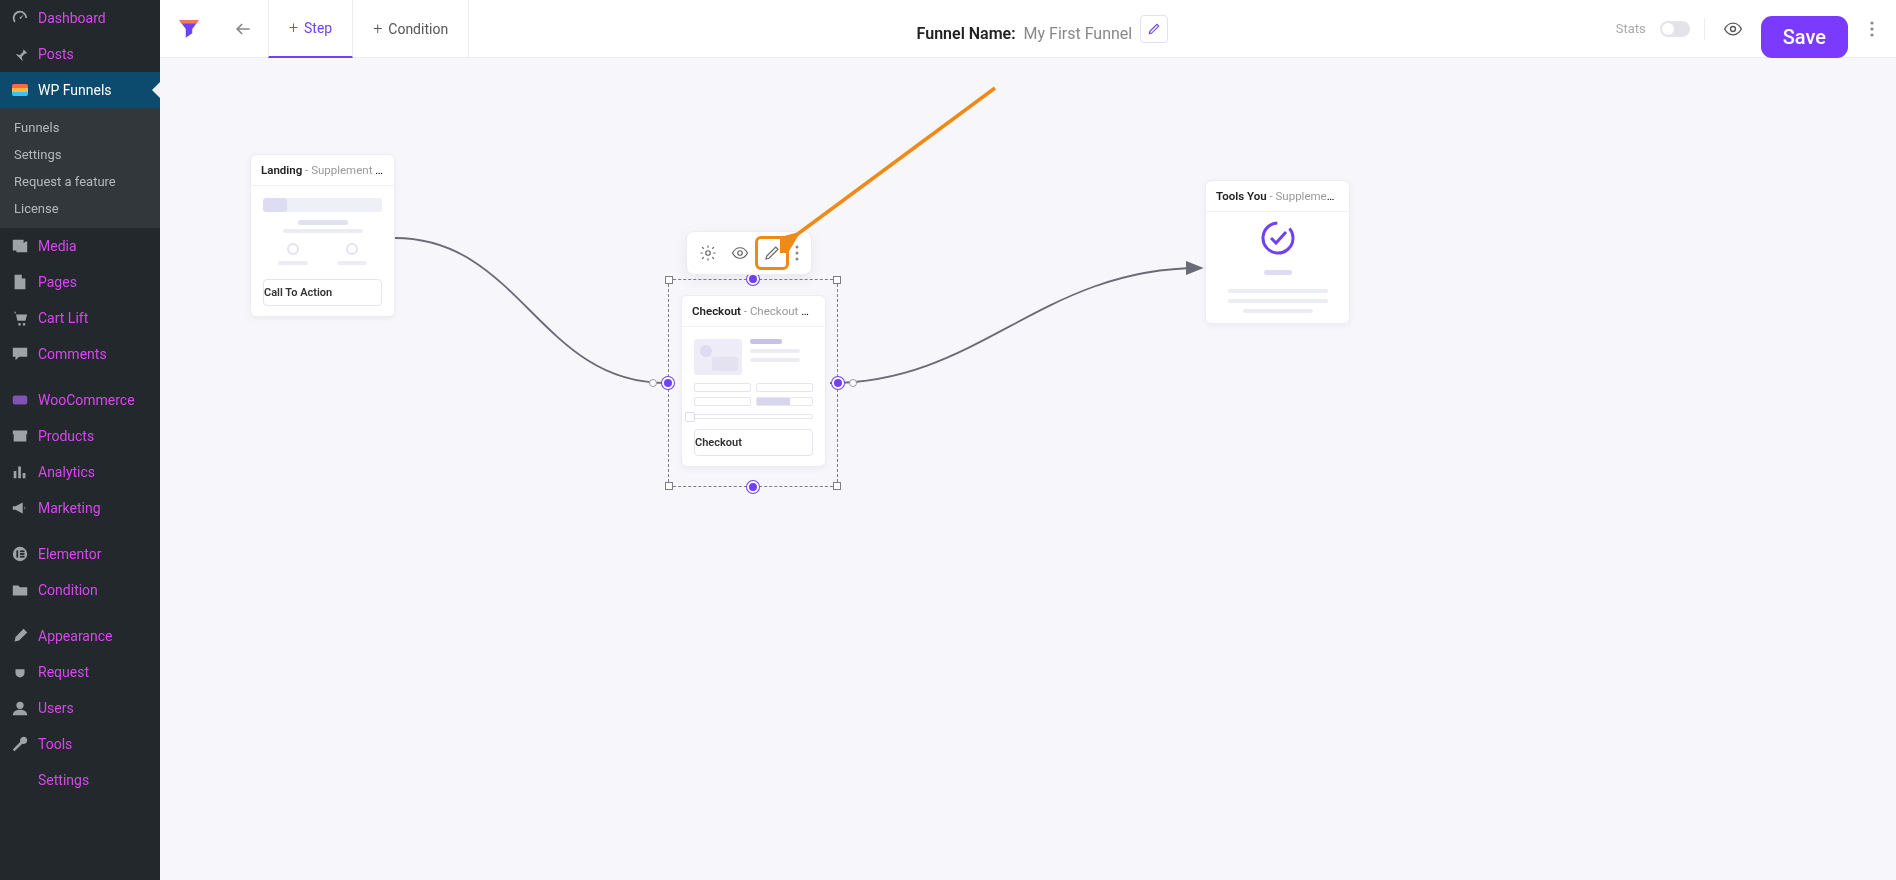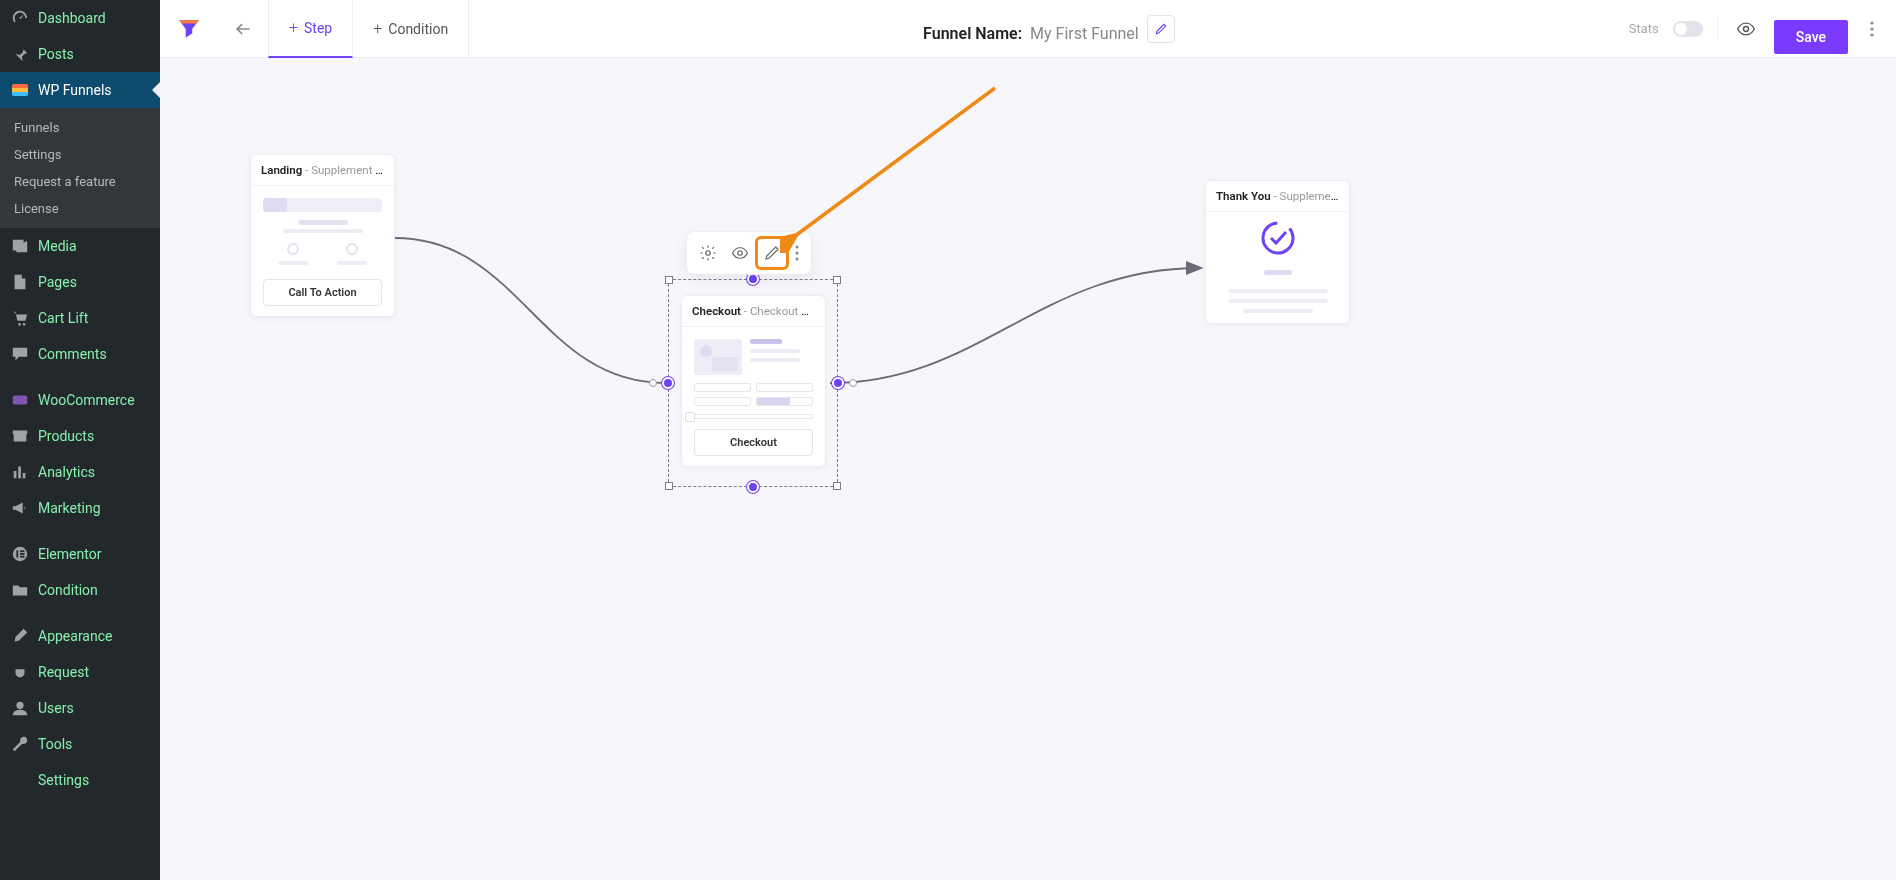--- a/index.html
+++ b/index.html
@@ -1,20 +1,20 @@
 <!DOCTYPE html>
 <html><head>
 <meta charset="utf-8">
 <style>
   * { box-sizing: border-box; margin: 0; padding: 0; font-family: -apple-system, BlinkMacSystemFont, "Segoe UI", Roboto, sans-serif; }
   body { display: flex; height: 100vh; overflow: hidden; background: #f0f0f1; }
 
   
   .wp-sidebar { width: 160px; background: #23282d; color: #eee; font-size: 14px; overflow-y: auto; flex-shrink: 0; }
-  .wp-item { display: flex; align-items: center; gap: 8px; padding: 8px 10px; color: #86efac; cursor: pointer; }
+  .wp-item { display: flex; align-items: center; gap: 8px; padding: 8px 10px; color: #d946ef; cursor: pointer; }
   .wp-item .dashicon { width: 20px; height: 20px; display: flex; align-items: center; justify-content: center; fill: #9ea3a8; color:#9ea3a8; }
   .wp-item span.label { flex: 1; white-space: nowrap; }
   .wp-item.active { background: #0c4a6e; color: #fff; position: relative; }
   .wp-item.active .dashicon { fill: #fff; color:#fff; }
   .wp-item.active::after { content:""; position:absolute; right:-0px; top:50%; transform:translateY(-50%); border:8px solid transparent; border-right-color:#f0f0f1; }
   .wp-sub { background: #32373c; padding: 6px 0; }
   .wp-sub .sub-item { padding: 6px 14px; font-size: 13px; color: #b4b9be; cursor: pointer; }
   .wp-group-gap { height: 10px; }
 
   
@@ -30,34 +30,34 @@
   .tb-cond { color:#555; border-left:none; }
   .tb-center { flex:1; display:flex; align-items:flex-end; justify-content:center; gap:8px; font-size:16px; }
   .tb-center .fname-label { font-weight:600; color:#222; }
   .tb-center .fname-val { color:#888; }
   .tb-edit { width:28px; height:28px; border:1px solid #e2e2ee; border-radius:4px; display:flex; align-items:center; justify-content:center; cursor:pointer; }
   .tb-right { display:flex; align-items:center; gap:14px; }
   .stats-label { color:#aaa; font-size:13px; }
   .toggle { width:30px; height:16px; border-radius:16px; background:#e3e3ea; position:relative; cursor:pointer; }
   .toggle::after { content:""; width:12px; height:12px; background:#fff; border-radius:50%; position:absolute; top:2px; left:2px; }
   .eye-btn { width:28px; height:28px; display:flex; align-items:center; justify-content:center; cursor:pointer; }
-  .save-btn { background:#7a3bff; color:#fff; border:none; border-radius:2px; padding:9px 22px; font-size:14px; font-weight:500; cursor:pointer;margin-top:17px; }
+  .save-btn { background:#7a3bff; color:#fff; border:none; border-radius:11px; padding:9px 22px; font-size:20px; font-weight:500; cursor:pointer;margin-top:17px; }
   .kebab { width:20px; height:28px; display:flex; align-items:center; justify-content:center; cursor:pointer; }
 
   
   .canvas { flex:1; position:relative; background:#f7f7fb; }
   .canvas svg.edges { position:absolute; inset:0; width:100%; height:100%; pointer-events:none; }
 
   
   .step-card { position:absolute; width:145px; background:#fff; border:1px solid #ececf2; border-radius:6px; box-shadow:0 2px 6px rgba(40,40,80,0.06); }
   .step-header { padding:8px 10px; font-size:11.5px; border-bottom:1px solid #f0f0f5; white-space:nowrap; overflow:hidden; text-overflow:ellipsis; }
   .step-header b { color:#222; font-weight:600; }
   .step-header span.sub { color:#999; }
   .step-body { padding:12px 12px 10px; }
-  .step-cta { border:1px solid #e4e4ee; border-radius:4px; text-align:center; font-size:11px; font-weight:600; color:#333; padding:6px 0; }
+  .step-cta { border:1px solid #e4e4ee; border-radius:4px; font-size:11px; font-weight:600; color:#333; padding:6px 0; }
 
   
   .sk-landing .row1 { height:14px; background:#efeff7; border-radius:3px; margin-bottom:8px; position:relative; overflow:hidden; }
   .sk-landing .row1::before { content:""; position:absolute; left:0; top:0; width:24px; height:14px; background:#dedcf2; border-radius:3px; }
   .sk-landing .pill-line { display:flex; flex-direction:column; align-items:center; gap:4px; margin:4px 0 10px; }
   .sk-landing .pill-line .p1 { width:50px; height:5px; background:#e2e1ef; border-radius:3px; }
   .sk-landing .pill-line .p2 { width:80px; height:4px; background:#ececf5; border-radius:3px; }
   .sk-landing .dots { display:flex; justify-content:space-around; margin-bottom:14px; }
   .sk-landing .dot-col { display:flex; flex-direction:column; align-items:center; gap:6px; }
   .sk-landing .dot-col .circle { width:12px; height:12px; border:2px solid #e3e2ef; border-radius:50%; }
@@ -435,21 +435,21 @@
       <defs>
         <marker id="oarrow" markerWidth="12" markerHeight="10" refX="2" refY="5" orient="auto">
           <path d="M12 0L0 5L12 10z" fill="#f08a16"></path>
         </marker>
       </defs>
       <line x1="215" y1="10" x2="15" y2="158" stroke="#f08a16" stroke-width="3.5" marker-end="url(#oarrow)"></line>
     </svg>
 
     <div class="step-card" style="left:1045px; top:122px;">
       <div class="step-header">
-        <b>Thank You</b>
+        <b>Tools You</b>
         <span class="sub"> - </span><span class="sub">Supplement T...</span>
       </div>
       <div class="step-body sk-thanks">
         <svg width="40" height="40" viewBox="0 0 40 40">
           <circle cx="20" cy="20" r="15" fill="none" stroke="#6f42f5" stroke-width="3" stroke-dasharray="80 20" transform="rotate(-40 20 20)"></circle>
           <path d="M13 20l5 5 10-11" fill="none" stroke="#6f42f5" stroke-width="3"></path>
         </svg>
         <div class="bar1"></div>
         <div class="bar2"></div>
           <div class="bar3"></div>

